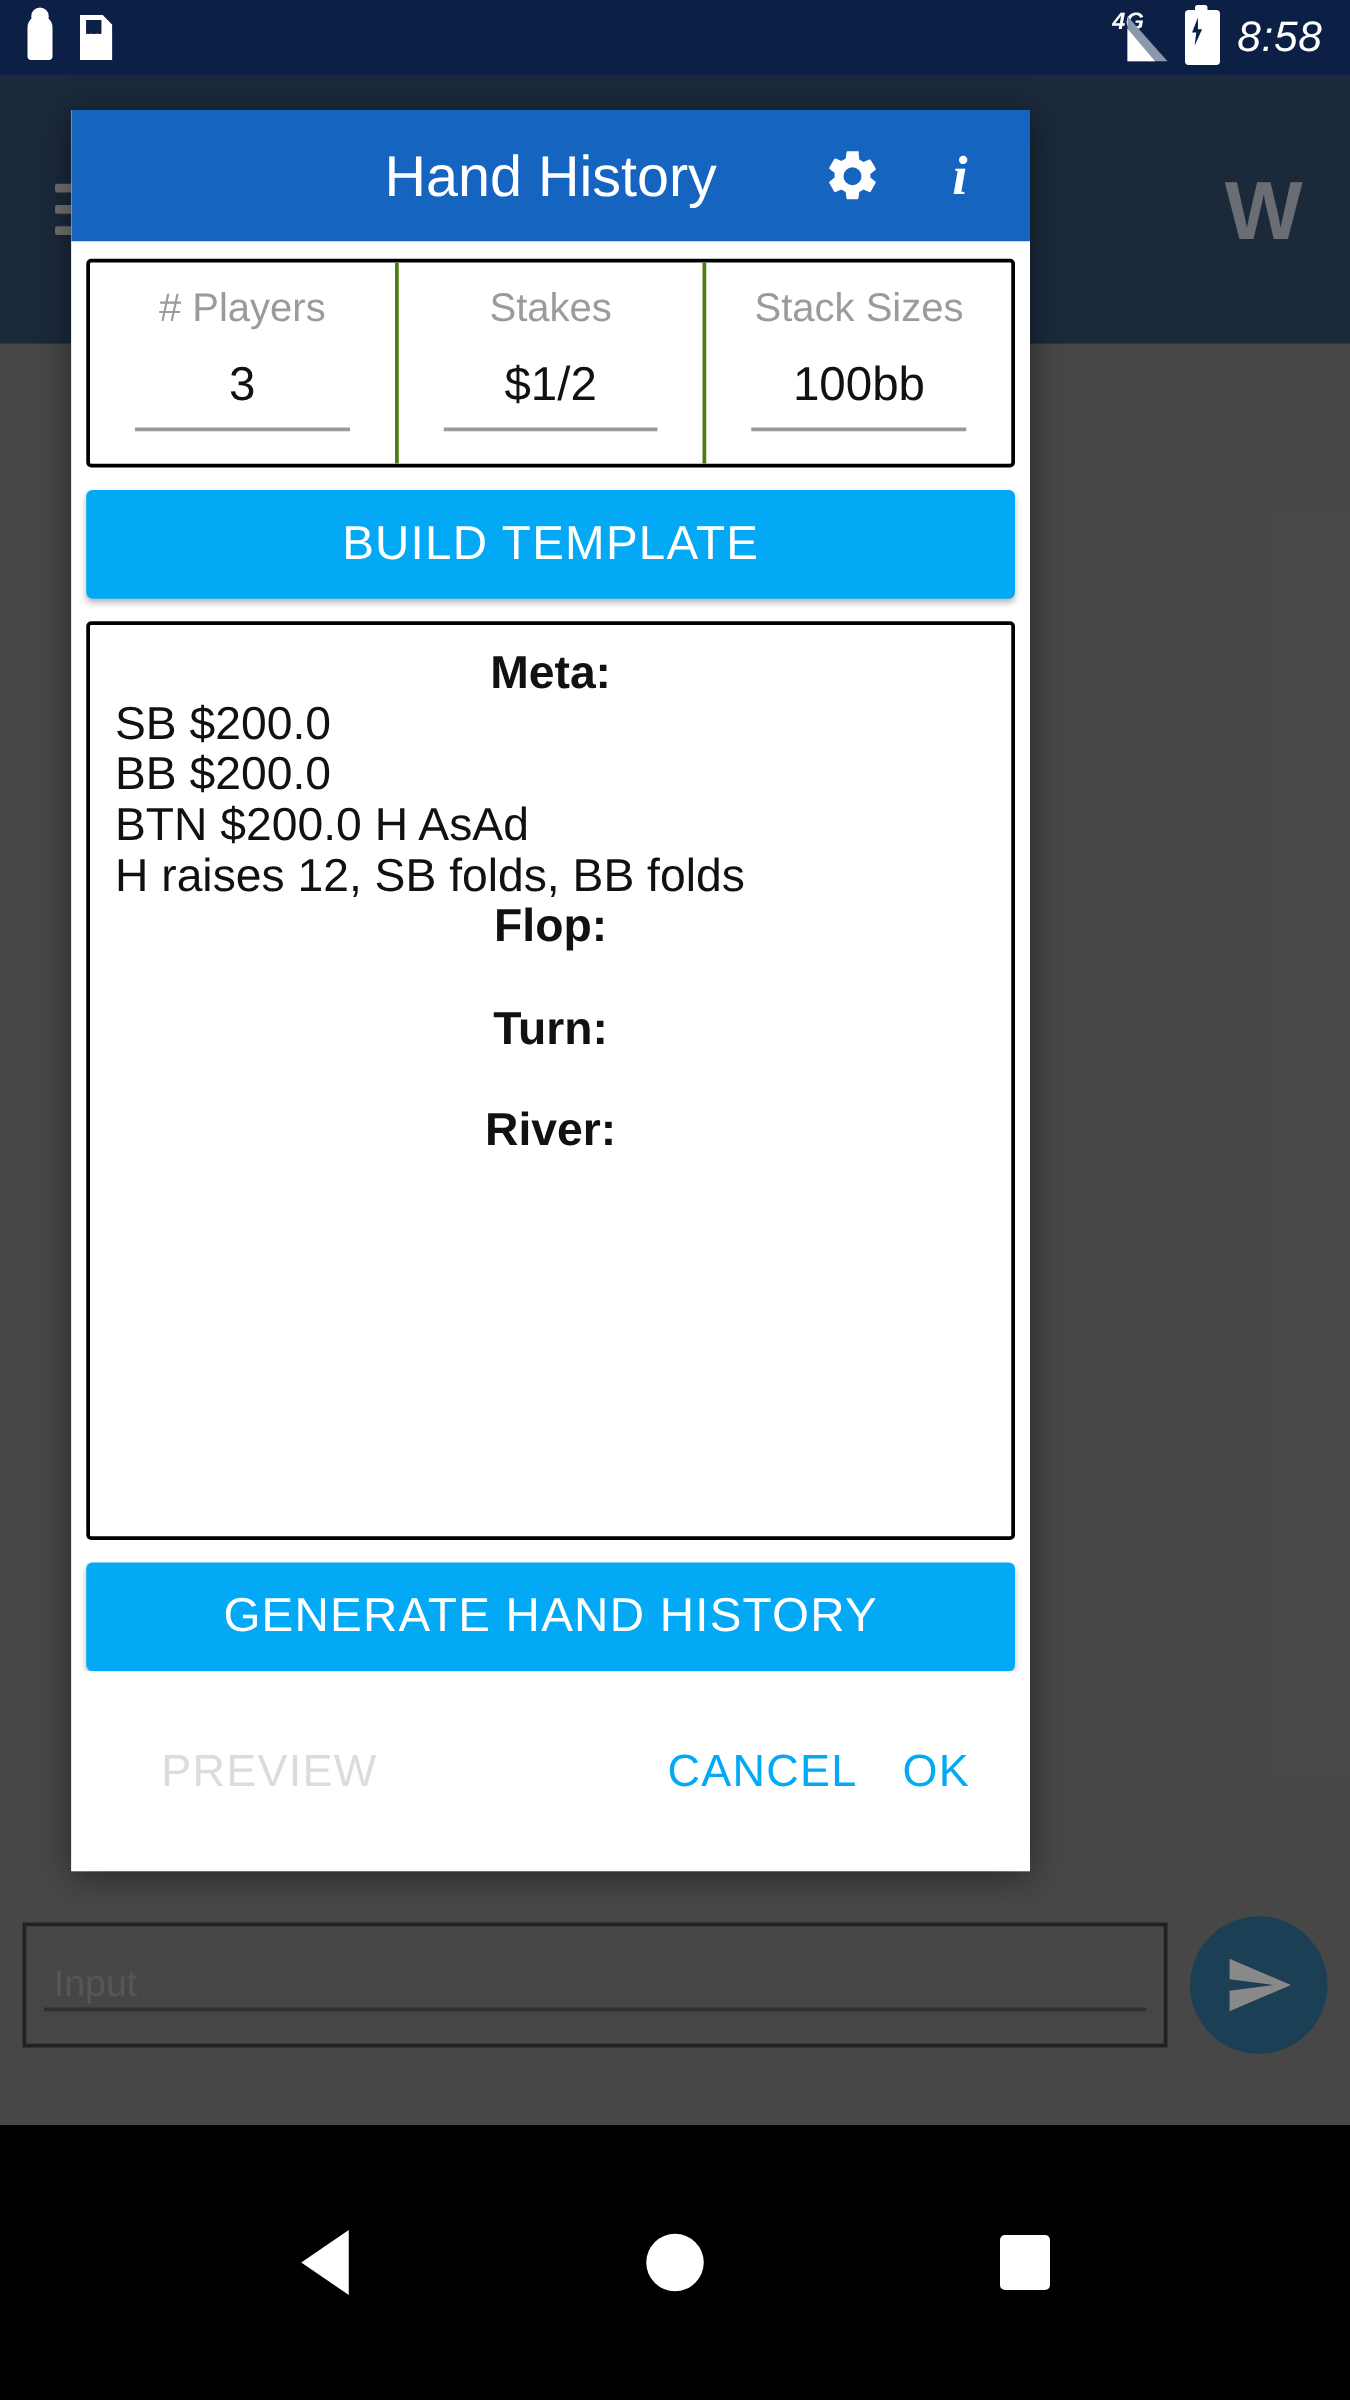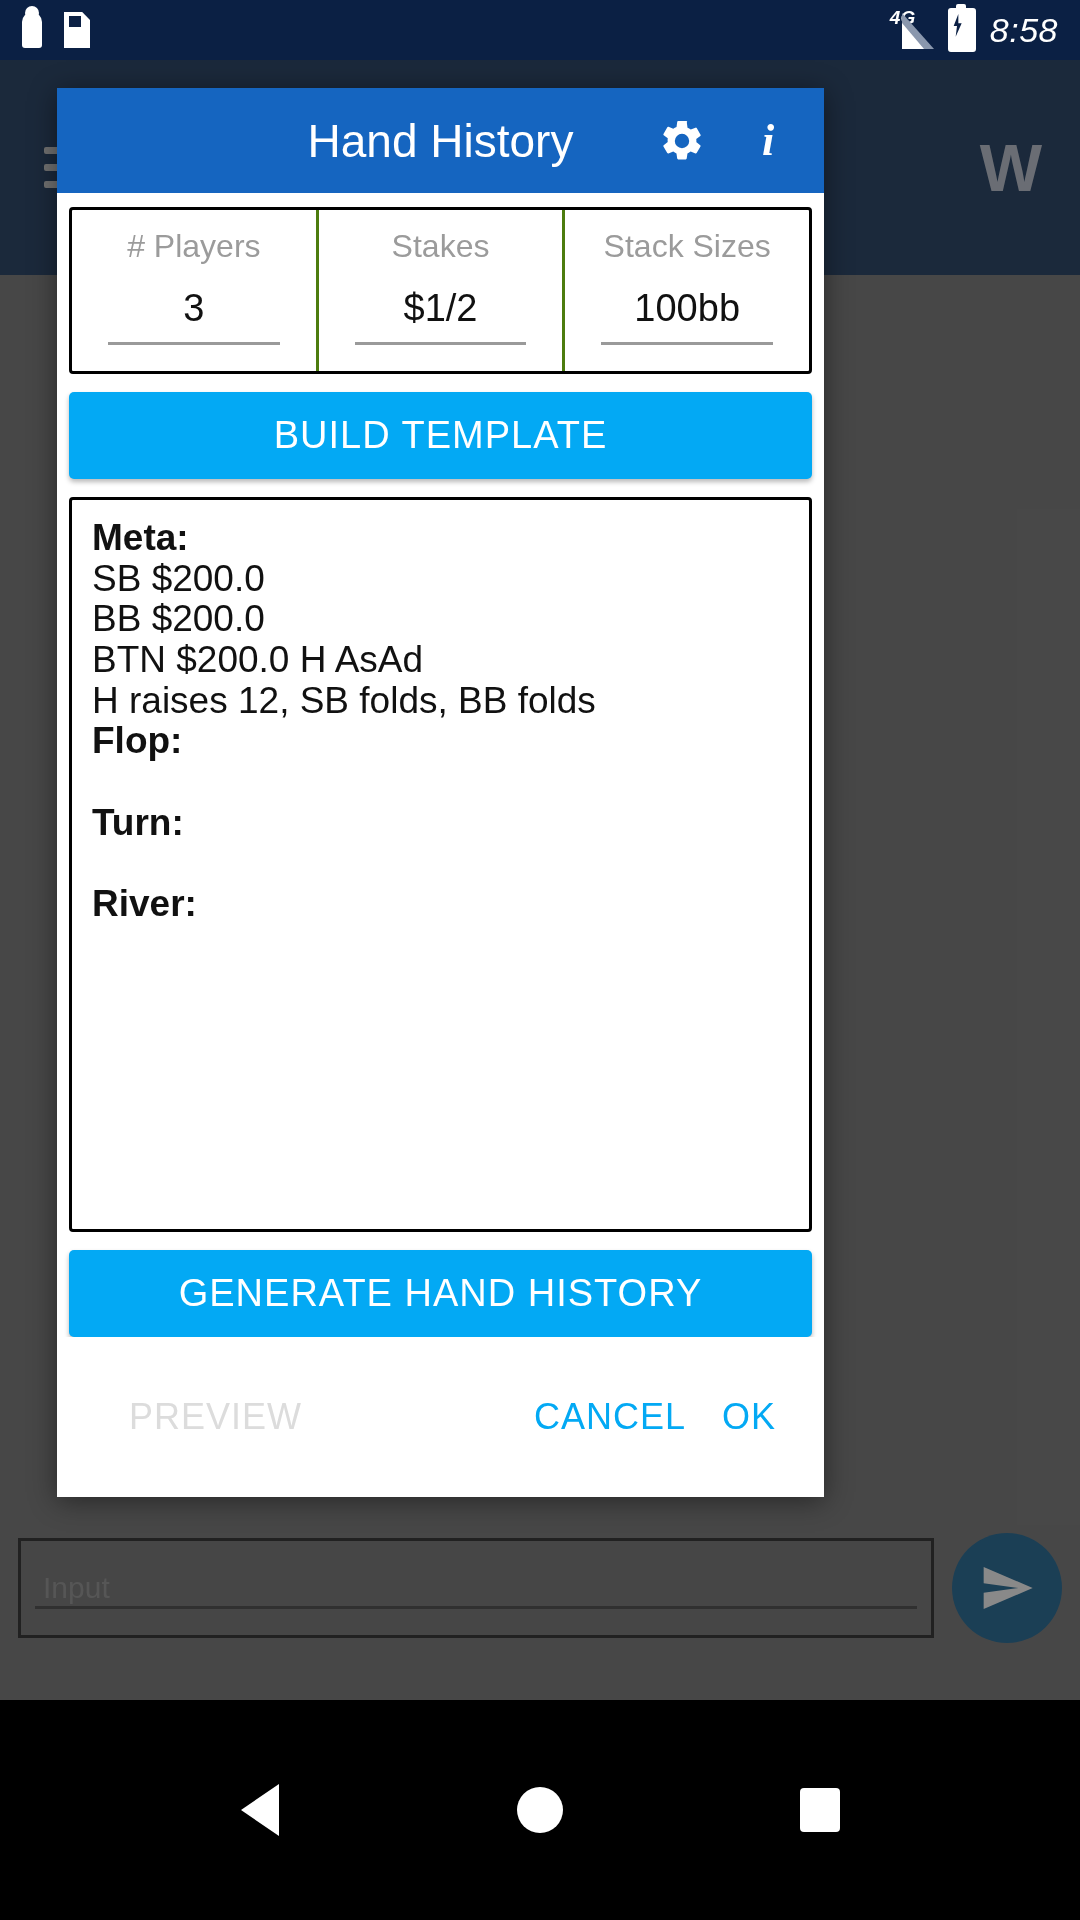--- a/index.html
+++ b/index.html
@@ -313,21 +313,21 @@
     overflow: hidden;
     background: #fff;
   }
   .hh-line {
     font-size: 37px;
     line-height: 1.1;
     color: #111;
     white-space: pre;
     min-height: 40px;
   }
-  .hh-line.bold { font-weight: bold; }
+  .hh-line.bold { font-weight: bold; text-align: center; }
   .hh-line.blank { min-height: 40px; }
 
   
   .dlg-actions {
     display: flex;
     align-items: center;
     height: 160px;
     padding: 0 30px 0 54px;
     box-sizing: border-box;
     background: #fff;

